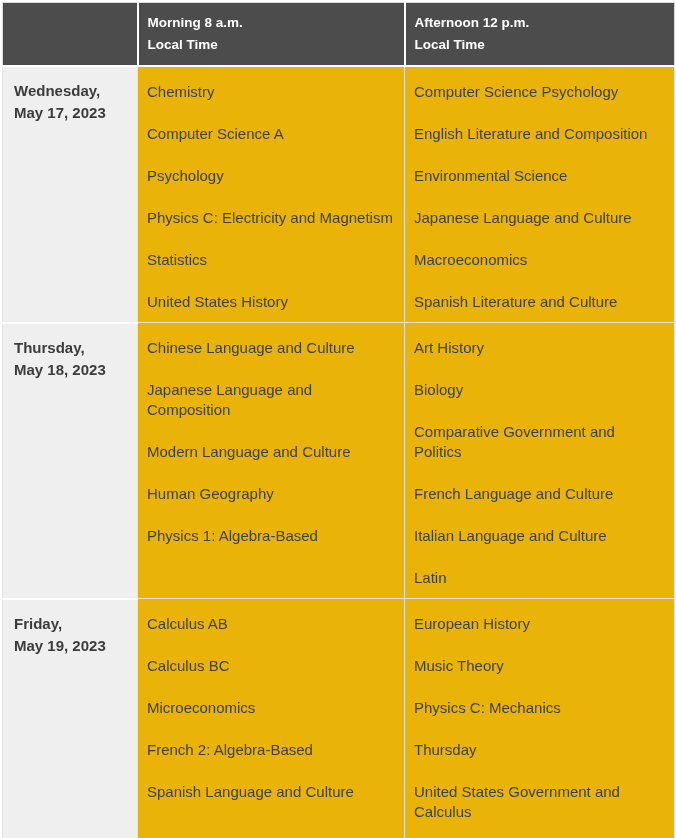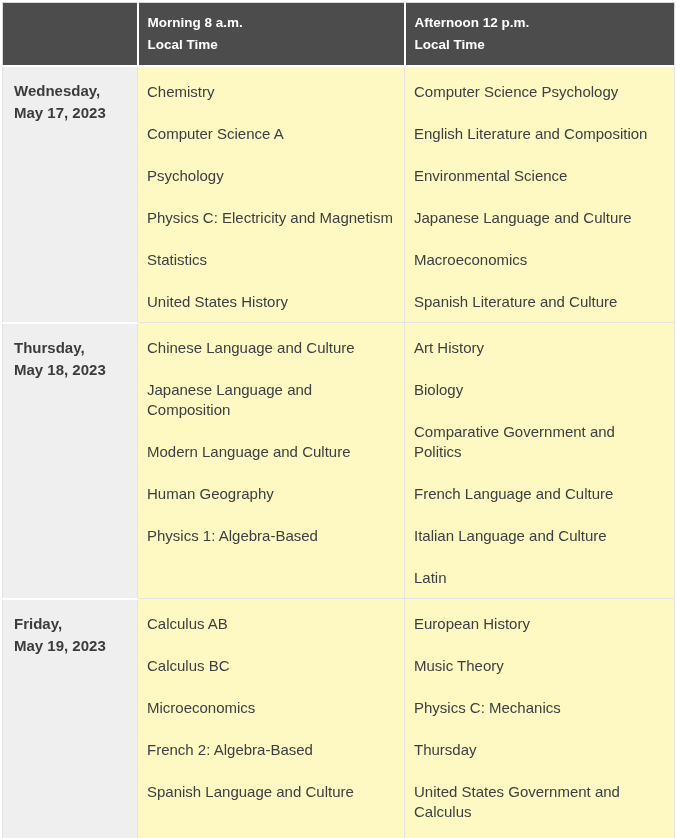--- a/index.html
+++ b/index.html
@@ -62,21 +62,21 @@
     background: var(--date-cell-bg);
     color: var(--date-text);
     font-weight: bold;
     line-height: 22px;
     padding: 13px 8px 13px 11px;
     white-space: pre-line;
     border-top: 2px solid var(--white);
   }
   tbody tr:first-child td.date-cell { border-top: 1px solid var(--border); }
   td.session-cell {
-    background: #fef9c3;
+    background: #eab308;
     color: var(--body-text);
     padding: 15px 8px 10px 9px;
     margin-top: 8px;
   }
   .session-cell p {
     margin: 0 0 22px 0;
     line-height: 20px;
   }
   .session-cell p:last-child { margin-bottom: 0; }
 </style>

